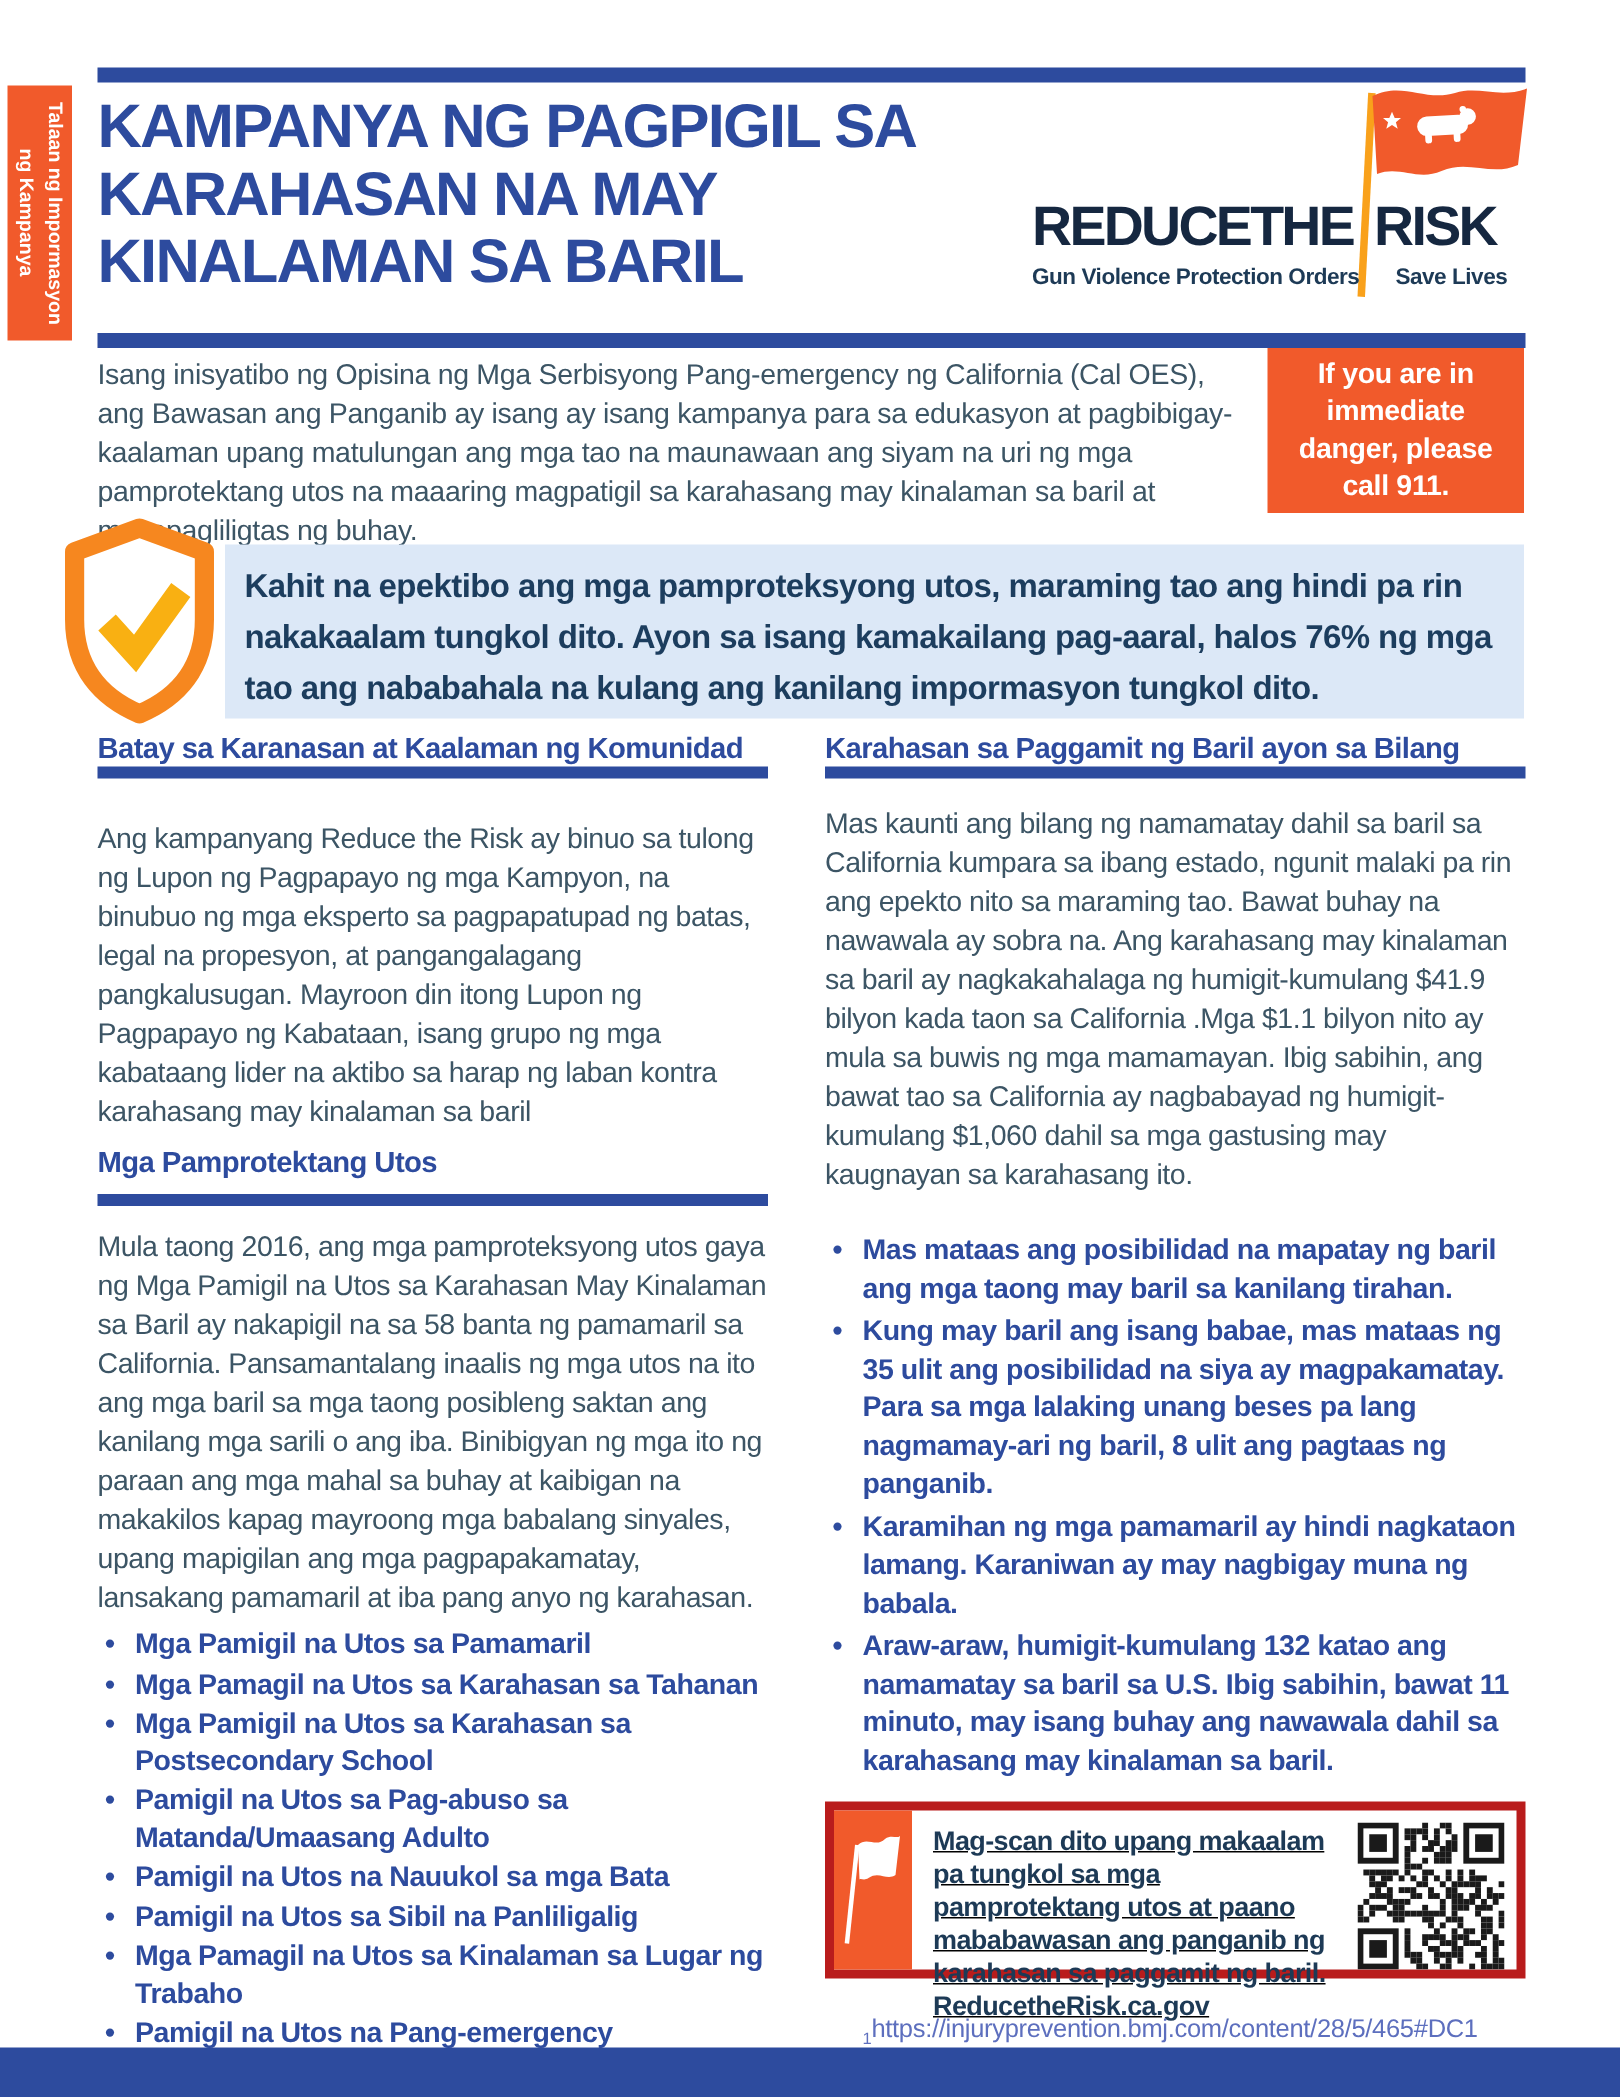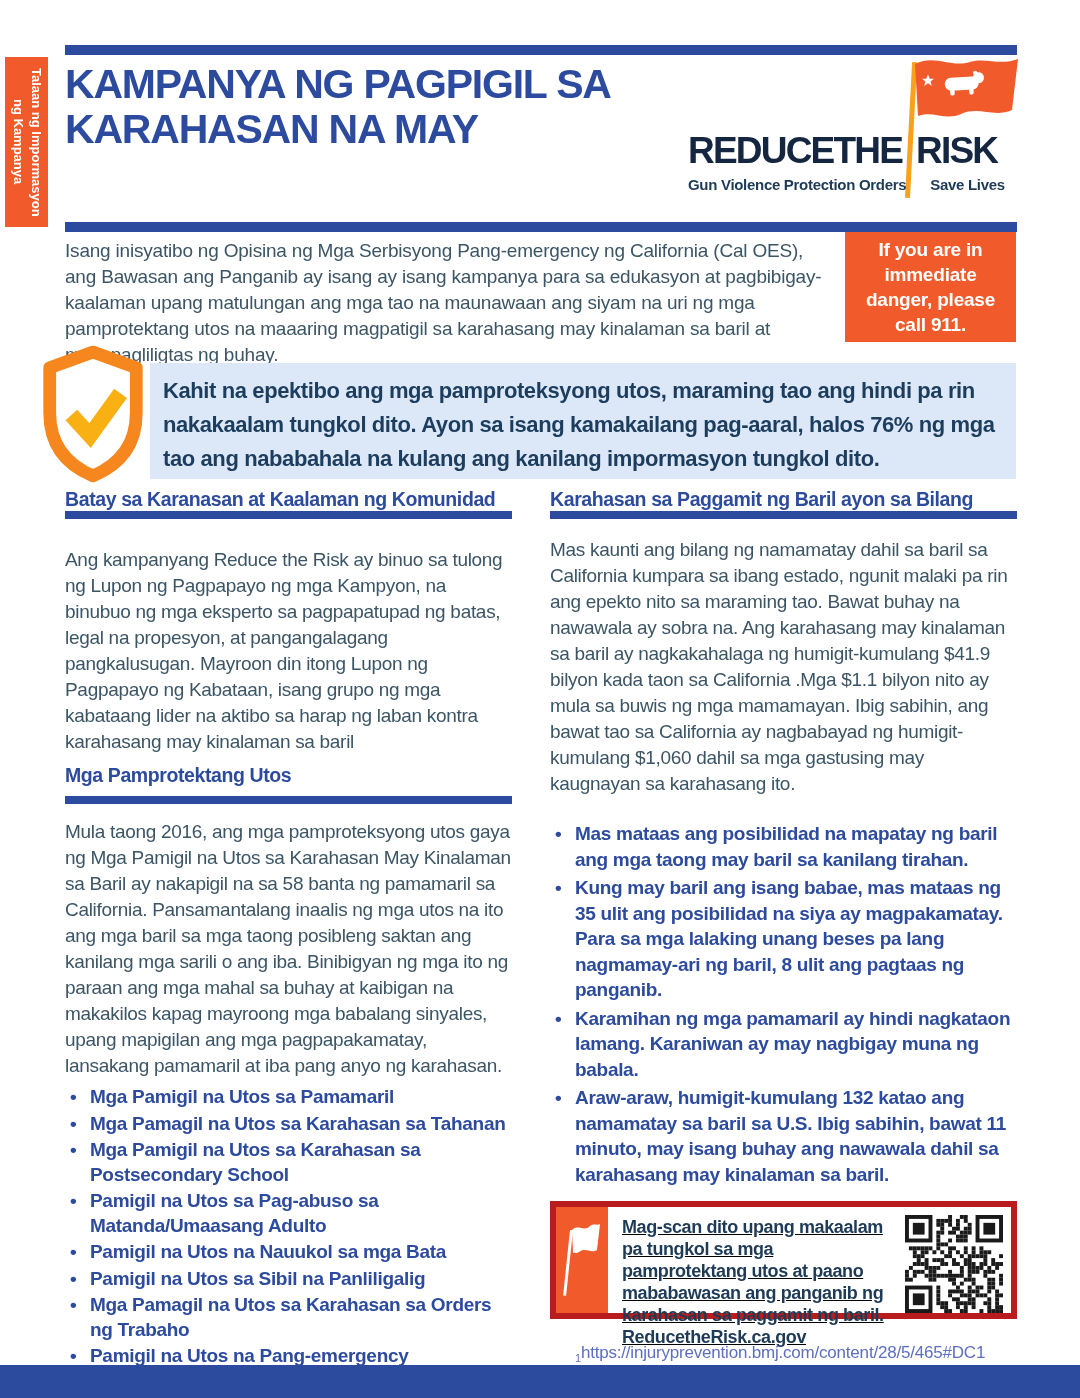--- a/index.html
+++ b/index.html
@@ -115,20 +115,21 @@
       <div>ng Kampanya</div>
     </div>
   </div>
 
   <div class="rule rule-top"></div>
   <div class="rule rule-mid"></div>
 
   <div class="title">
     <div>KAMPANYA NG PAGPIGIL SA</div>
     <div>KARAHASAN NA MAY</div>
+    <div>KINALAMAN SA BARIL</div>
   </div>
 
   <div class="logo">
     <svg class="flagart" width="332" height="150" viewBox="0 0 332 150">
       <rect x="224" y="8" width="5" height="136" fill="#f9a11b" transform="rotate(3 226 10)"></rect>
       <path d="M227,10 C247,0 262,14 282,8 C298,3 312,12 330,5 L324,56 C306,64 291,52 273,60 C257,67 245,56 230,62 Z" fill="#f15a2b"></path>
       <polygon points="240,20.5 241.8,24.7 246,24.7 242.6,27.5 243.8,31.9 240,29.3 236.2,31.9 237.4,27.5 234,24.7 238.2,24.7" fill="#ffffff"></polygon>
       <g fill="#ffffff" transform="translate(256,16) rotate(-3)">
         <rect x="0" y="8" width="34" height="13" rx="6.5"></rect>
         <circle cx="34" cy="9.5" r="5.5"></circle>
@@ -167,21 +168,21 @@
     <div class="col-h col-h2">Mga Pamprotektang Utos</div>
     <div class="col-bar2"></div>
     <p class="para">Mula taong 2016, ang mga pamproteksyong utos gaya ng Mga Pamigil na Utos sa Karahasan May Kinalaman sa Baril ay nakapigil na sa 58 banta ng pamamaril sa California. Pansamantalang inaalis ng mga utos na ito ang mga baril sa mga taong posibleng saktan ang kanilang mga sarili o ang iba. Binibigyan ng mga ito ng paraan ang mga mahal sa buhay at kaibigan na makakilos kapag mayroong mga babalang sinyales, upang mapigilan ang mga pagpapakamatay, lansakang pamamaril at iba pang anyo ng karahasan.</p>
     <ul class="blist">
       <li>Mga Pamigil na Utos sa Pamamaril</li>
       <li>Mga Pamagil na Utos sa Karahasan sa Tahanan</li>
       <li>Mga Pamigil na Utos sa Karahasan sa Postsecondary School</li>
       <li>Pamigil na Utos sa Pag-abuso sa Matanda/Umaasang Adulto</li>
       <li>Pamigil na Utos na Nauukol sa mga Bata</li>
       <li>Pamigil na Utos sa Sibil na Panliligalig</li>
-      <li>Mga Pamagil na Utos sa Karahasan sa Orders ng Trabaho</li>
+      <li>Mga Pamagil na Utos sa Kinalaman sa Lugar ng Trabaho</li>
       <li>Pamigil na Utos na Pang-emergency</li>
       <li>Pamigil na Utos na Pangkrimen</li>
     </ul>
   </div>
 
   <div class="col col-right">
     <div class="col-h">Karahasan sa Paggamit ng Baril ayon sa Bilang</div>
     <div class="col-bar"></div>
     <p class="para">Mas kaunti ang bilang ng namamatay dahil sa baril sa California kumpara sa ibang estado, ngunit malaki pa rin ang epekto nito sa maraming tao. Bawat buhay na nawawala ay sobra na. Ang karahasang may kinalaman sa baril ay nagkakahalaga ng humigit-kumulang $41.9 bilyon kada taon sa California .Mga $1.1 bilyon nito ay mula sa buwis ng mga mamamayan. Ibig sabihin, ang bawat tao sa California ay nagbabayad ng humigit-kumulang $1,060 dahil sa mga gastusing may kaugnayan sa karahasang ito.</p>
     <ul class="blist">

